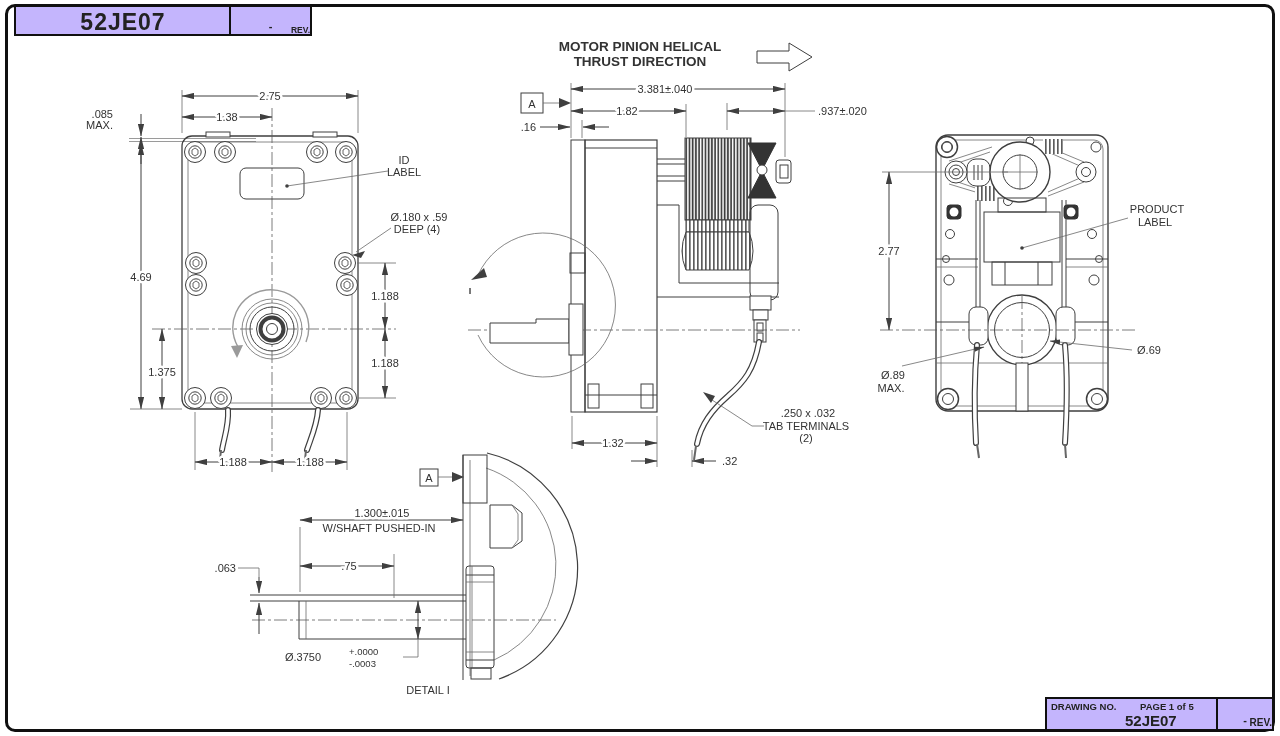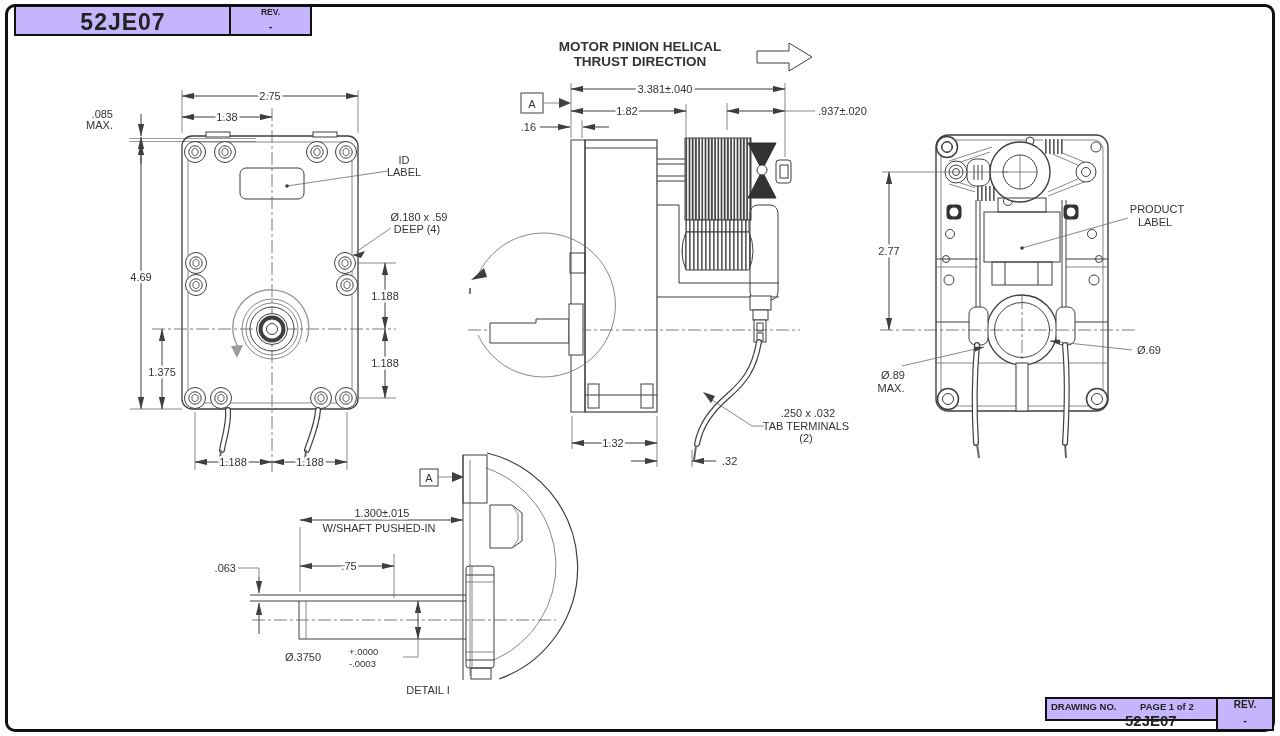--- a/index.html
+++ b/index.html
@@ -3,21 +3,21 @@
 <meta charset="utf-8">
 <style>
   html,body{margin:0;padding:0}
   body{width:1280px;height:736px;background:#fff;position:relative;overflow:hidden;
        font-family:"Liberation Sans",sans-serif;color:#222}
   .frame{position:absolute;left:5px;top:4px;right:5px;bottom:4px;
          border:3px solid #101010;border-radius:10px}
   .tb{position:absolute;border:2.5px solid #101010;background:#c4b5fd;box-sizing:border-box}
   .tb-num{position:absolute;width:100%;text-align:center;font-weight:bold;
           font-size:23px;letter-spacing:1px;top:2px}
-  .rev-l{position:absolute;width:100%;text-align:center;font-weight:bold;font-size:8.5px;top:0}
+  .rev-l{position:absolute;width:100%;text-align:right;font-weight:bold;font-size:8.5px;top:18px}
   .rev-v{position:absolute;width:100%;text-align:center;font-weight:bold;font-size:11px;top:13px}
   .bt-lab{position:absolute;font-weight:bold;font-size:9.5px;white-space:nowrap}
   svg{position:absolute;left:0;top:0}
   .ln{stroke:#3f3f3f;stroke-width:1;fill:none}
   .lnw{stroke:#3f3f3f;stroke-width:1;fill:#fff}
   .thin{stroke-width:.8;stroke:#6a6a6a;fill:none}
   .gray{stroke:#9a9a9a;stroke-width:1.2;fill:none}
   .cl{stroke:#5a5a5a;stroke-width:.8;fill:none;stroke-dasharray:13 3 3 3}
   .dk{fill:#333;stroke:#333}
   .wireO{stroke:#3f3f3f;stroke-width:6;fill:none;stroke-linecap:round}
@@ -35,23 +35,23 @@
 <div class="frame"></div>
 
 <div class="tb" style="left:14px;top:5px;width:218px;height:31px">
   <div class="tb-num">52JE07</div>
 </div>
 <div class="tb" style="left:229px;top:5px;width:83px;height:31px">
   <div class="rev-l">REV.</div>
   <div class="rev-v">-</div>
 </div>
 
-<div class="tb" style="left:1045px;top:697px;width:174px;height:24px">
+<div class="tb" style="left:1045px;top:697px;width:174px;height:34px">
   <span class="bt-lab" style="left:4px;top:2px">DRAWING NO.</span>
-  <span class="bt-lab" style="left:93px;top:2px">PAGE 1 of 2</span>
+  <span class="bt-lab" style="left:93px;top:2px">PAGE 1 of 5</span>
   <span class="bt-lab" style="left:78px;top:13px;font-size:15px">52JE07</span>
 </div>
 <div class="tb" style="left:1216px;top:697px;width:58px;height:34px">
   <div class="rev-l" style="font-size:10px">REV.</div>
   <div class="rev-v" style="top:15px">-</div>
 </div>
 
 <svg width="1280" height="736" viewBox="0 0 1280 736">
 <defs>
   <marker id="arr" viewBox="0 0 12 6" refX="11.5" refY="3" markerWidth="13" markerHeight="6.5" orient="auto-start-reverse">

